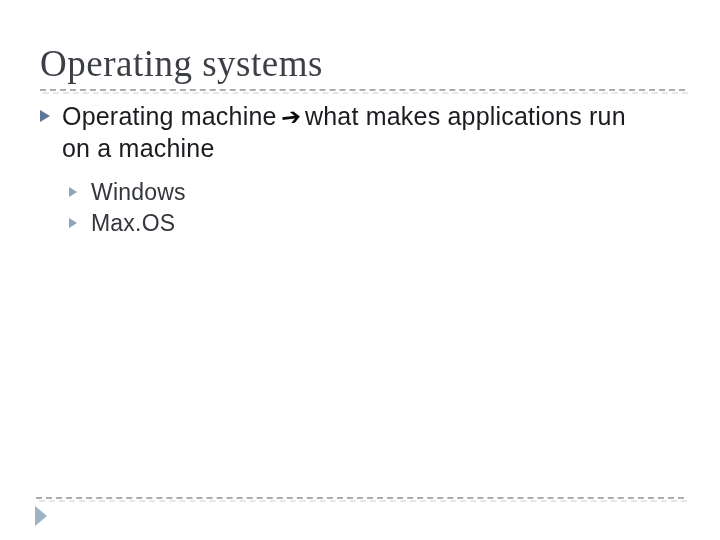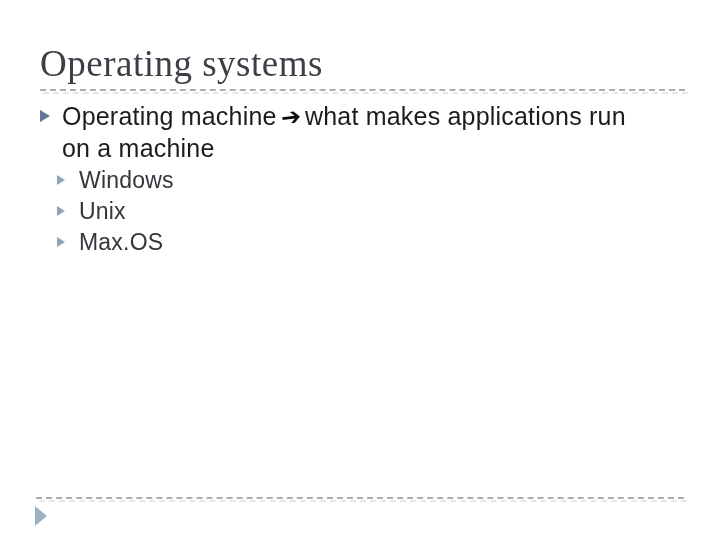--- a/index.html
+++ b/index.html
@@ -76,21 +76,21 @@
     font-size: 24px;
     color: #0a0a0a;
     transform: rotate(-7deg);
     margin: 0 4px;
   }
 
   
   .l2 {
     position: absolute;
     left: 57px; top: 168px;
-    margin: 0; padding: 0;
+    margin: 12px; padding: 0;
     list-style: none;
   }
   .l2 li {
     display: flex;
     align-items: center;
     height: 24px;
     margin-bottom: 7px;
     font-size: 23px;
     color: #33363b;
     letter-spacing: 0.2px;
@@ -126,24 +126,20 @@
     <p class="l1-text"><span>Operating machine</span><span class="arrow-glyph">➔</span><span>what makes applications run on a machine</span></p>
   </div>
 
   <ul class="l2">
     <li>
       <span class="tri tri-l2"></span>
       <span>Windows</span>
     </li>
     <li>
       <span class="tri tri-l2"></span>
-      <span>Unix</span>
-    </li>
-    <li>
-      <span class="tri tri-l2"></span>
       <span>Max.OS</span>
     </li>
   </ul>
 
   <div class="rule rule-bottom"></div>
 
   <span class="footer-arrow"></span>
 
 </div>
 

